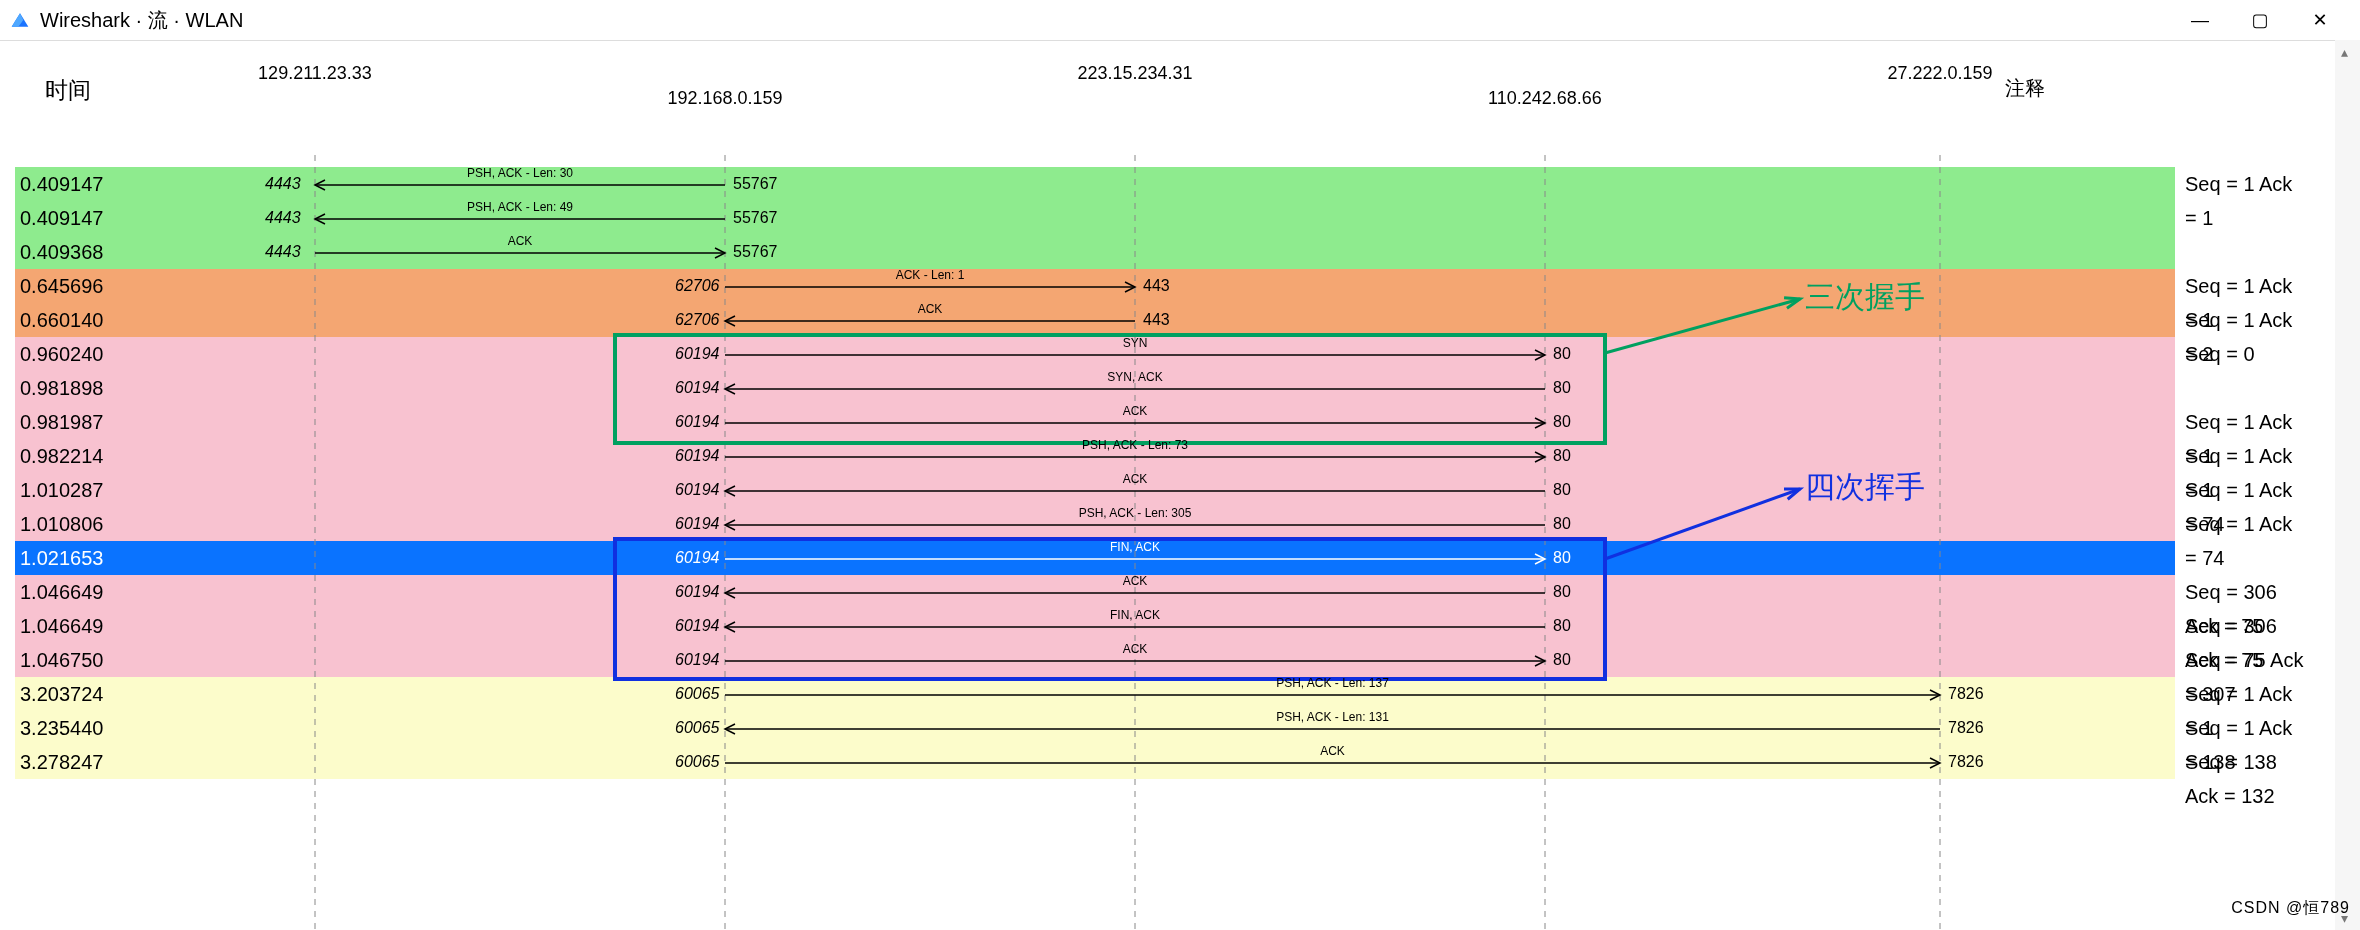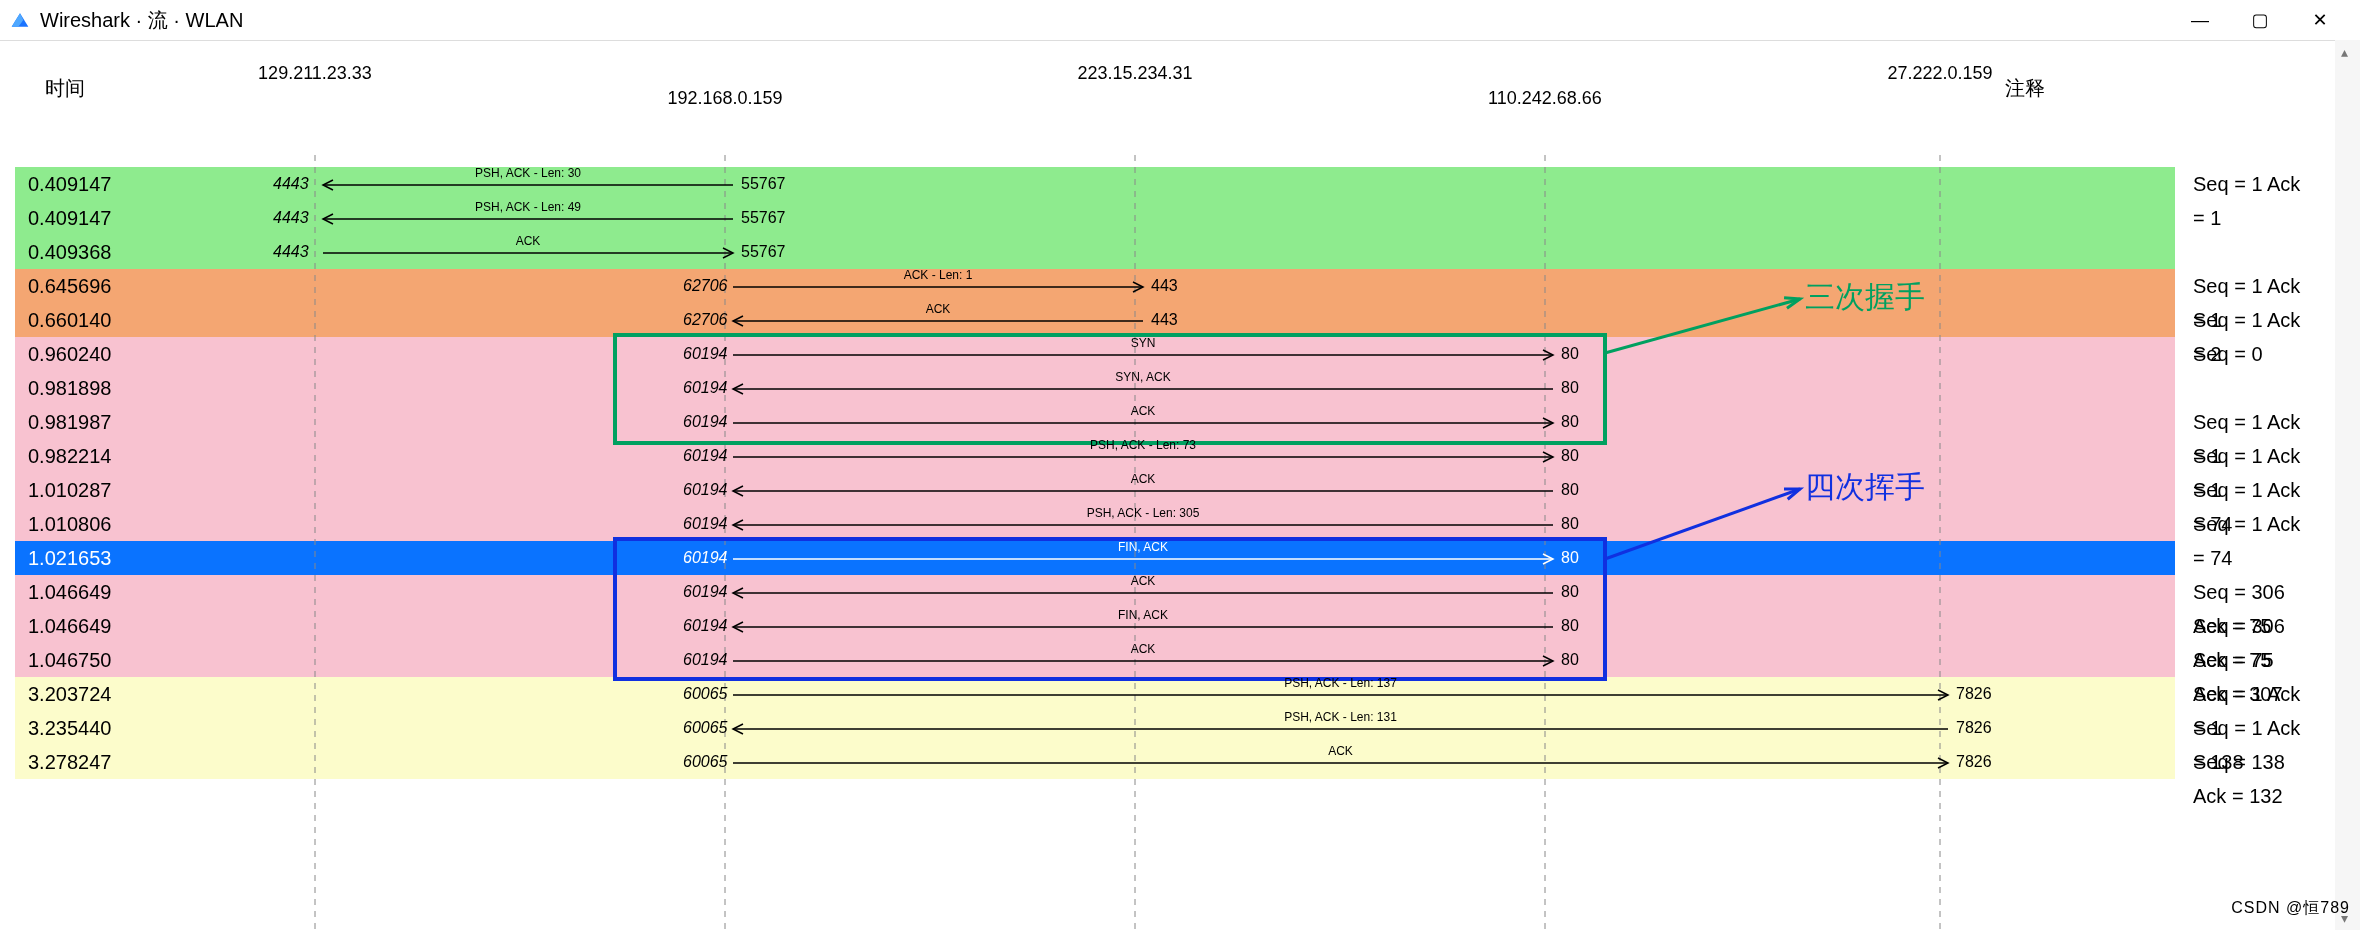--- a/index.html
+++ b/index.html
@@ -37,21 +37,21 @@
   }
   
   .content {
     position: relative;
     width: 100%;
     height: 890px;
   }
   .time-header {
     position: absolute;
     left: 45px; top: 34px;
-    font-size: 20px;
+    font-size: 23px;
   }
   .comm-header {
     position: absolute;
     left: 2005px; top: 34px;
     font-size: 20px;
   }
   .node-label {
     position: absolute;
     top: 22px;
     font-size: 18px;
@@ -65,21 +65,20 @@
     left: 0; top: 0;
     width: 100%; height: 100%;
     pointer-events: none;
   }
   
   .rows {
     position: absolute;
     left: 15px;
     top: 126px;
     right: 48px;
-    margin-left: 8px;
   }
   .row {
     position: relative;
     height: 34px;
     line-height: 34px;
     font-size: 18px;
   }
   .row .time {
     position: absolute;
     left: 5px;

